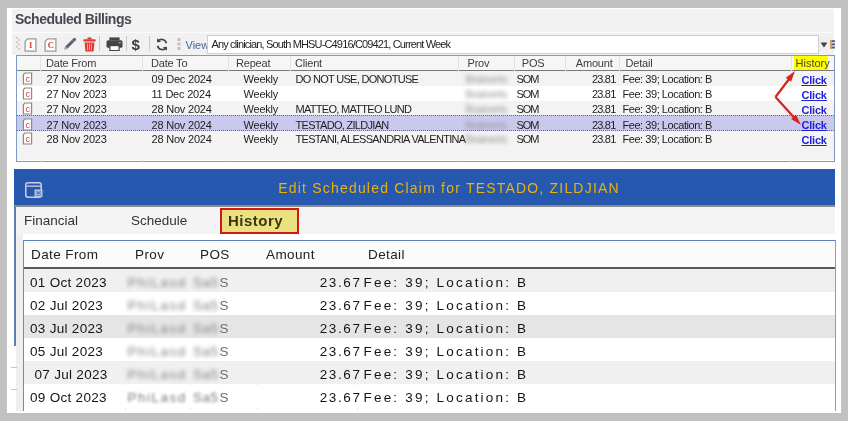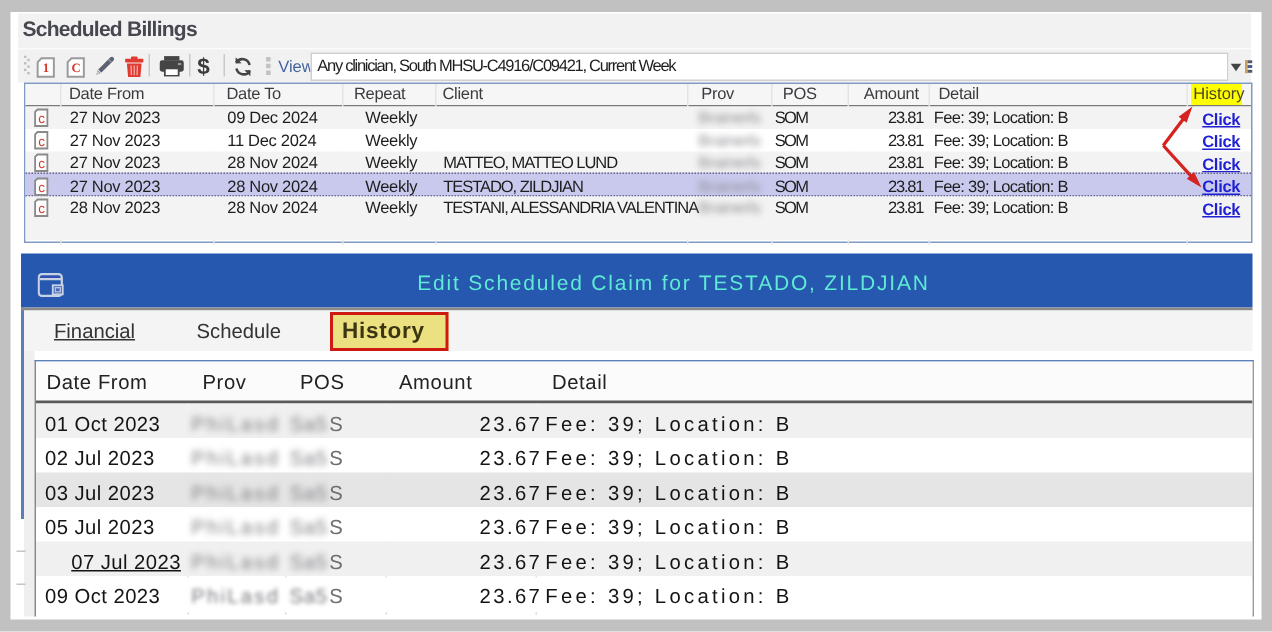--- a/index.html
+++ b/index.html
@@ -16,21 +16,21 @@
   #combobtn { position:absolute; left:818.5px; top:35.5px; width:9.5px; height:17px; background:#f0f0f0; }
   #grid1 { position:absolute; left:15.5px; top:54.5px; width:819.5px; height:107px; background:#fff; border:1px solid #7e9ac2; }
   #g1head { position:absolute; left:0; top:0; width:817.5px; height:15px; font-size:11px; color:#3c3c40; border-bottom:1.5px solid #7a7a7a; background:#f6f6f6; }
   .g1hc { position:absolute; top:1.5px; white-space:nowrap; letter-spacing:-0.2px; }
   .g1r { position:absolute; left:0; width:817.5px; height:15px; font-size:11px; color:#1d1d1f; letter-spacing:-0.2px; }
   .g1c { position:absolute; top:2.5px; white-space:nowrap; }
   .vline { position:absolute; top:0; width:1px; background:#e4e4e4; }
   #dlgborder { position:absolute; left:14px; top:205px; width:2px; height:141px; background:#5b7fb4; }
   #dlggutter { position:absolute; left:16px; top:206.5px; width:6.5px; height:204px; background:#efefef; }
   #titlebar { position:absolute; left:14px; top:169px; width:821px; height:36px; background:#2558ae; }
-  #titlebar .txt { position:absolute; left:0; right:0; top:10.5px; padding-left:49px; text-align:center; color:#5eead4; font-size:14px; letter-spacing:1.2px; }
+  #titlebar .txt { position:absolute; left:0; right:0; top:10.5px; padding-left:49px; text-align:center; color:#eab308; font-size:14px; letter-spacing:1.2px; }
   #tbshadow { position:absolute; left:14px; top:205px; width:821px; height:1.5px; background:#8a8a8a; }
   #tabstrip { position:absolute; left:16px; top:206.5px; width:819px; height:27px; background:#f4f4f4; }
   .tab { position:absolute; top:6.5px; font-size:13.5px; color:#333; }
   #histtab { position:absolute; left:220px; top:208px; width:79px; height:26px; background:#ece181; border:2.5px solid #ce1a12; }
   #histtab span { position:absolute; left:6px; top:1.5px; font-size:15px; font-weight:bold; color:#3c3513; letter-spacing:0.5px; }
   #grid2 { position:absolute; left:22.5px; top:240px; width:813px; height:170.5px; background:#fff; border-top:1.5px solid #5b80ba; border-left:1px solid #888; border-right:1px solid #9a9a9a; overflow:hidden; }
   #g2head { position:absolute; left:0; top:0; width:811px; height:28px; font-size:13.5px; color:#222; background:#fbfbfb; border-bottom:2px solid #5a5a5a; }
   .g2hc { position:absolute; top:5.5px; white-space:nowrap; letter-spacing:0.4px; }
   .g2r { position:absolute; left:0; width:811px; height:23.1px; font-size:13.5px; color:#141414; }
   .g2c { position:absolute; top:5.5px; white-space:nowrap; letter-spacing:0.3px; }
@@ -148,20 +148,21 @@
 <div class="vline" style="left:602.5px;height:107px;"></div>
 <div class="vline" style="left:774.5px;height:107px;"></div>
 <div class="g1r" style="top:15.0px;background:#f3f3f3;">
       <svg class="abs" style="left:5.5px;top:1.5px;" width="11" height="13" viewBox="0 0 11 13">
         <path d="M3 1 L9.6 1 L9.6 12 L1.4 12 L1.4 2.6 z" fill="#fdfdfd" stroke="#8a8a8a" stroke-width="1.2"></path>
         <text x="5.6" y="10" font-size="9" fill="#d33b33" text-anchor="middle" font-family="Liberation Sans">c</text>
       </svg>
       <div class="g1c" style="left:30px;">27 Nov 2023</div>
       <div class="g1c" style="left:135px;">09 Dec 2024</div>
       <div class="g1c" style="left:227px;">Weekly</div>
+      <div class="g1c" style="left:279px;letter-spacing:-0.7px;">DO NOT USE, DONOTUSE</div>
       <div class="g1c blur1" style="left:449px;">Brainerls</div>
       <div class="g1c" style="left:500px;letter-spacing:-1.1px;">SOM</div>
       <div class="g1c" style="left:541px;width:58px;text-align:right;letter-spacing:-0.8px;">23.81</div>
       <div class="g1c" style="left:606px;letter-spacing:-0.45px;">Fee: 39; Location: B</div>
       <div class="g1c click" style="left:785px;top:3px;">Click</div>
     </div>
 <div class="g1r" style="top:30.0px;background:#ffffff;">
       <svg class="abs" style="left:5.5px;top:1.5px;" width="11" height="13" viewBox="0 0 11 13">
         <path d="M3 1 L9.6 1 L9.6 12 L1.4 12 L1.4 2.6 z" fill="#fdfdfd" stroke="#8a8a8a" stroke-width="1.2"></path>
         <text x="5.6" y="10" font-size="9" fill="#d33b33" text-anchor="middle" font-family="Liberation Sans">c</text>
@@ -231,21 +232,21 @@
   </div>
 <svg class="abs" style="left:24.5px;top:181.5px;" width="18" height="17" viewBox="0 0 18 17">
     <rect x="0.8" y="0.8" width="15.4" height="14.4" rx="2.2" fill="none" stroke="#c8d2e4" stroke-width="1.5"></rect>
     <path d="M1.5 4.1 L15.7 4.1" stroke="#c8d2e4" stroke-width="1.4"></path>
     <path d="M2.6 2.6 L14.6 2.6" stroke="#3b4db0" stroke-width="1.2"></path>
     <rect x="10.2" y="8.2" width="6.6" height="6" fill="#2558ae" stroke="#c8d2e4" stroke-width="1.3"></rect>
     <rect x="11.8" y="9.8" width="3.4" height="2.8" fill="#4a66c0" stroke="#c8d2e4" stroke-width="0.8"></rect>
   </svg>
 <div id="tbshadow"></div>
 <div id="tabstrip">
-  <div class="tab" style="left:20px;text-decoration:underline;">Financial</div>
+  <div class="tab" style="left:8px;">Financial</div>
   <div class="tab" style="left:115px;">Schedule</div>
 </div>
 <div id="histtab">
     <span>History</span>
   </div>
 <div id="grid2">
 <div id="g2head">
       <div class="g2hc" style="left:7.5px;">Date From</div>
       <div class="g2hc" style="left:111.5px;">Prov</div>
       <div class="g2hc" style="left:176.5px;">POS</div>
@@ -282,21 +283,21 @@
     </div>
 <div class="g2r" style="top:97.30000000000001px;background:#ffffff;">
       <div class="g2c" style="left:6.5px;">05 Jul 2023</div>
       <div class="g2c blur2" style="left:104px;letter-spacing:1.5px;">PhiLasd</div>
       <div class="g2c blur2b" style="left:169.5px;letter-spacing:0.5px;">Sa5</div>
       <div class="g2c" style="left:196px;color:#6e6e73;">S</div>
       <div class="g2c" style="left:238px;width:100px;text-align:right;letter-spacing:1.6px;">23.67</div>
       <div class="g2c" style="left:340px;letter-spacing:2.2px;">Fee: 39; Location: B</div>
     </div>
 <div class="g2r" style="top:120.4px;background:#f0f0f0;">
-      <div class="g2c" style="left:24px;text-decoration:underline;">07 Jul 2023</div>
+      <div class="g2c" style="left:11px;">07 Jul 2023</div>
       <div class="g2c blur2" style="left:104px;letter-spacing:1.5px;">PhiLasd</div>
       <div class="g2c blur2b" style="left:169.5px;letter-spacing:0.5px;">Sa5</div>
       <div class="g2c" style="left:196px;color:#6e6e73;">S</div>
       <div class="g2c" style="left:238px;width:100px;text-align:right;letter-spacing:1.6px;">23.67</div>
       <div class="g2c" style="left:340px;letter-spacing:2.2px;">Fee: 39; Location: B</div>
     </div>
 <div class="g2r" style="top:143.5px;background:#ffffff;">
       <div class="g2c" style="left:6.5px;">09 Oct 2023</div>
       <div class="g2c blur3" style="left:104px;letter-spacing:1.5px;">PhiLasd</div>
       <div class="g2c blur3" style="left:169.5px;letter-spacing:0.5px;">Sa5</div>

